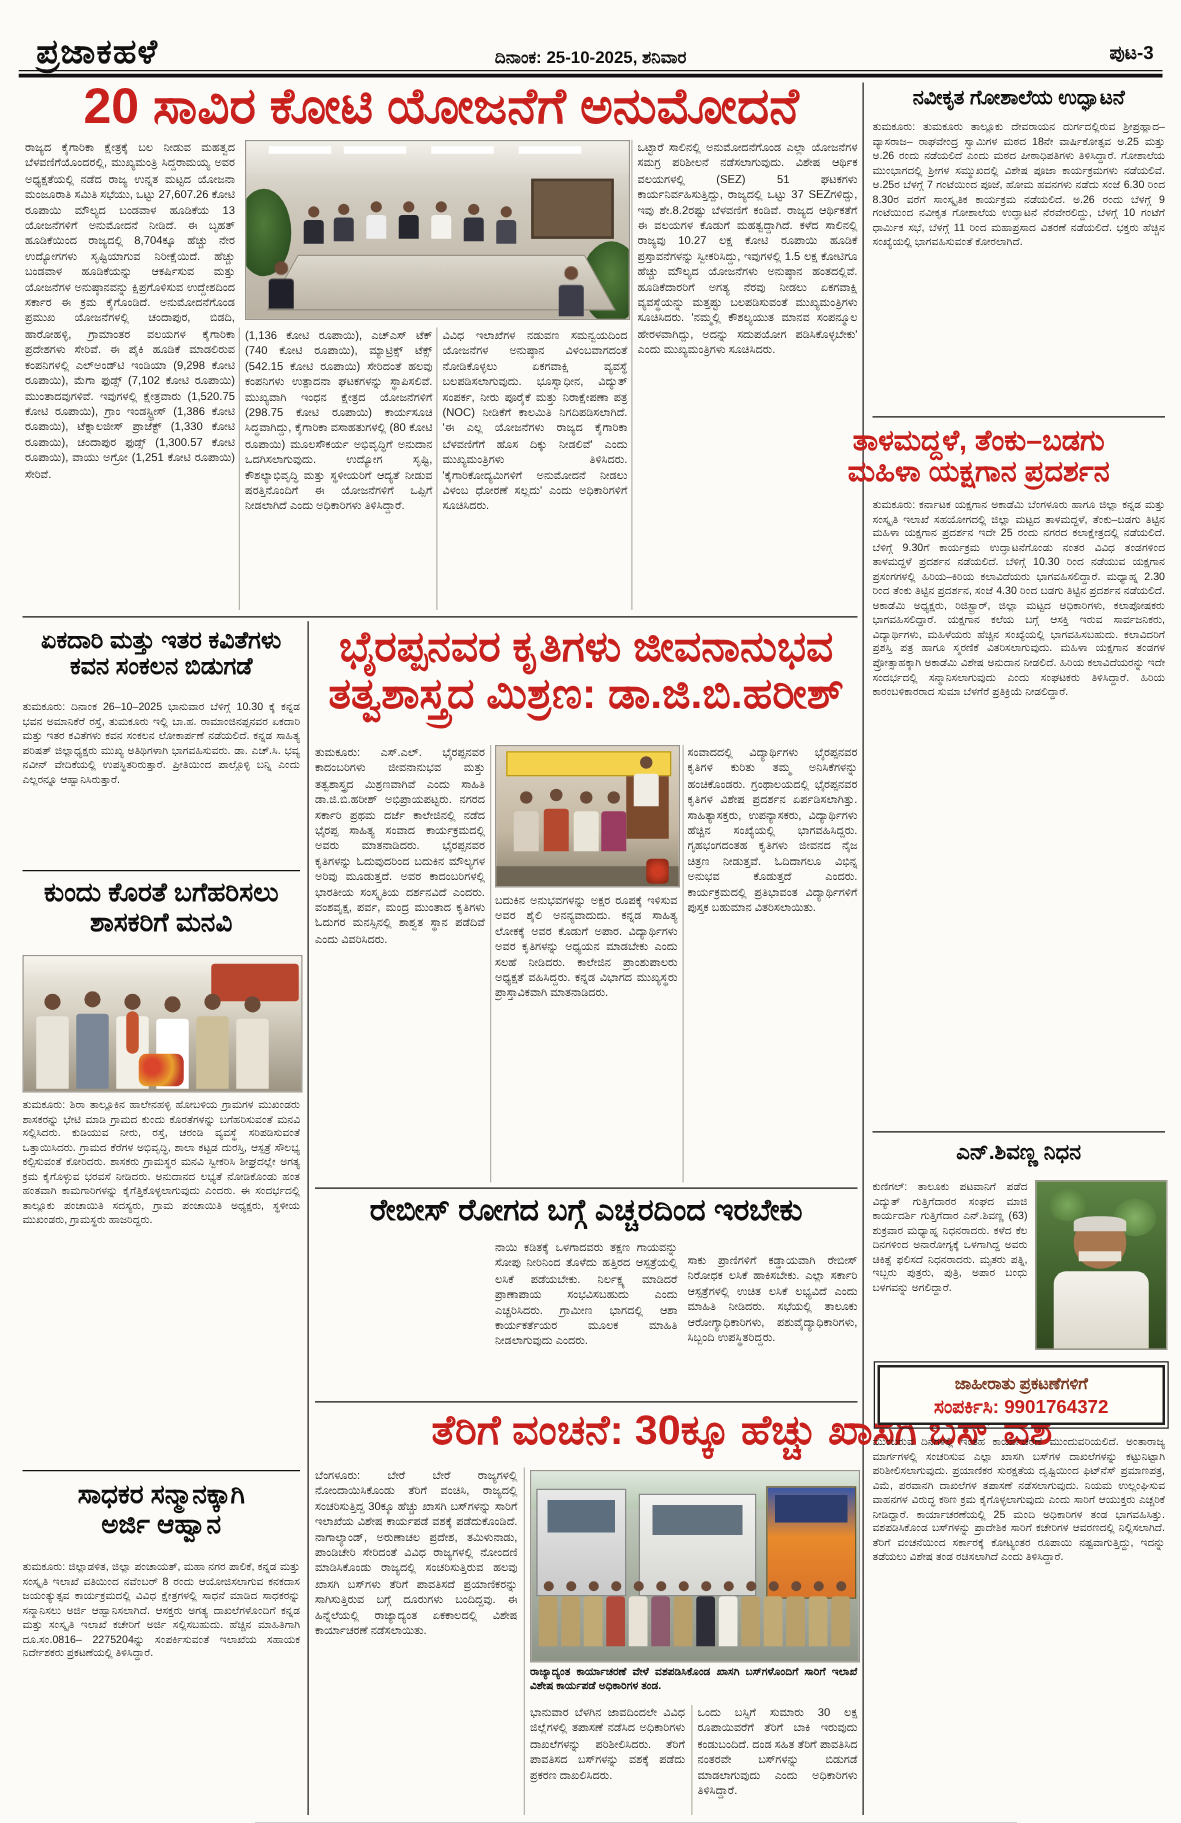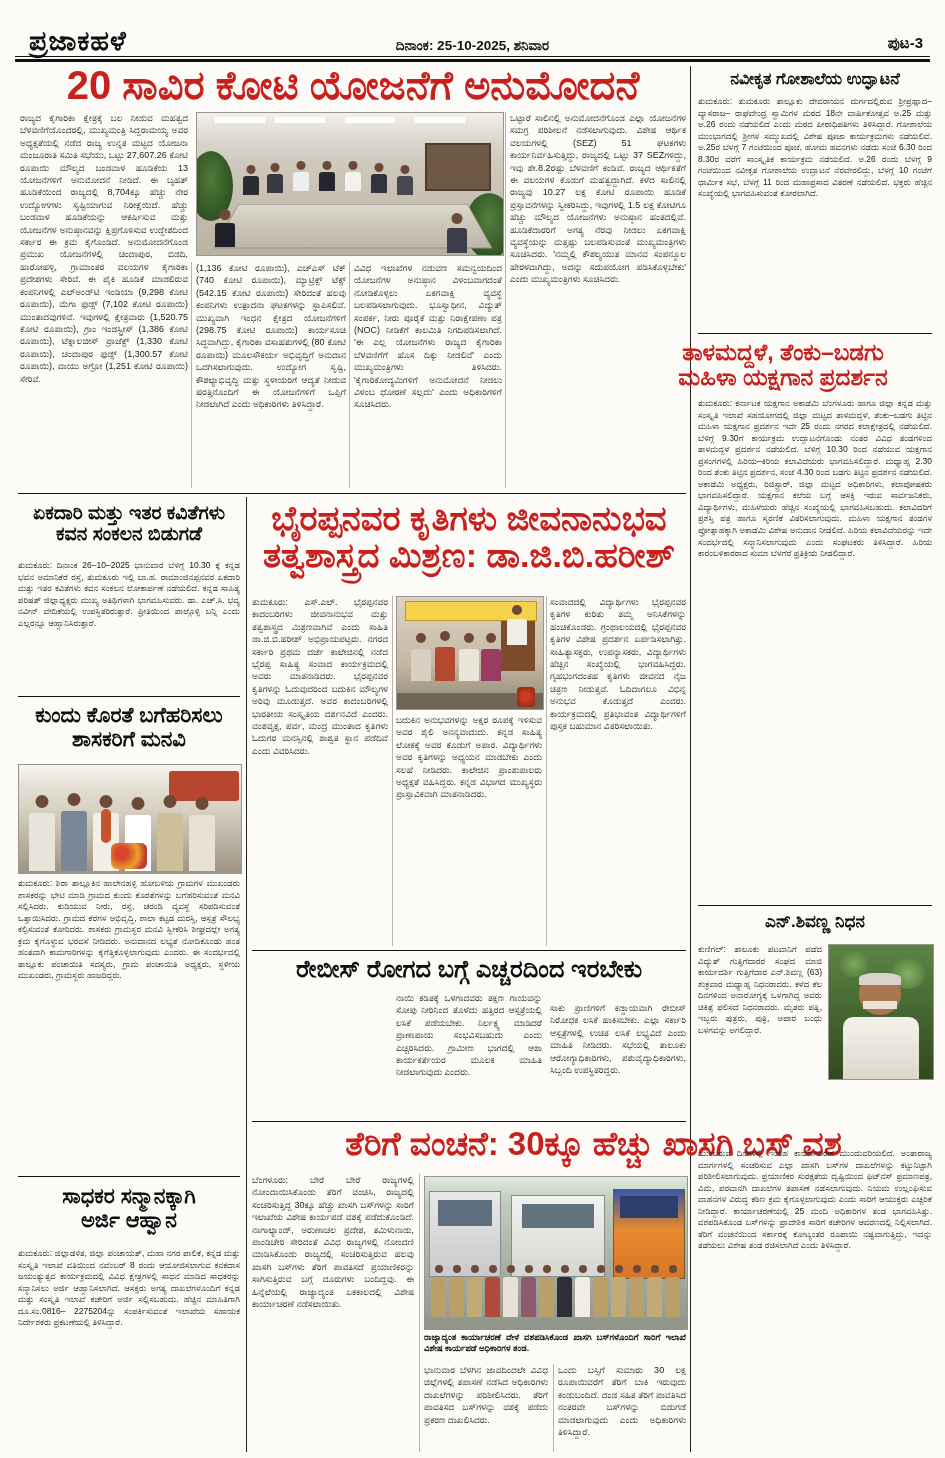--- a/index.html
+++ b/index.html
@@ -284,16 +284,20 @@
   <div class="photo" style="left:828px;top:944px;width:104px;height:134px;background:linear-gradient(180deg,#5d8445 0%,#43632f 55%,#32491f 100%);">
     <div class="ph-el" style="left:10px;top:6px;width:30px;height:26px;background:radial-gradient(circle,#7aa95c,#4b7034);border-radius:50%;"></div>
     <div class="ph-el" style="left:62px;top:14px;width:34px;height:30px;background:radial-gradient(circle,#83b264,#4b7034);border-radius:50%;"></div>
     <div class="ph-el" style="left:30px;top:30px;width:42px;height:40px;background:#a8764f;border-radius:45% 45% 50% 50%;"></div>
     <div class="ph-el" style="left:30px;top:28px;width:42px;height:12px;background:#d8d4cc;border-radius:40% 40% 0 0;"></div>
     <div class="ph-el" style="left:34px;top:56px;width:34px;height:8px;background:#e9e2d6;"></div>
     <div class="ph-el" style="left:14px;top:72px;width:76px;height:62px;background:linear-gradient(180deg,#f4f2ec,#ddd8cc);border-radius:10px 10px 0 0;"></div>
   </div>
   <div class="abs bodytxt-sm" style="left:698px;top:944px;width:124px;height:140px;">ಕುಣಿಗಲ್: ತಾಲೂಕು ಪಟವಾನಿಗೆ ಪಡೆದ ವಿದ್ಯುತ್ ಗುತ್ತಿಗೆದಾರರ ಸಂಘದ ಮಾಜಿ ಕಾರ್ಯದರ್ಶಿ ಗುತ್ತಿಗೆದಾರ ಎನ್.ಶಿವಣ್ಣ (63) ಶುಕ್ರವಾರ ಮಧ್ಯಾಹ್ನ ನಿಧನರಾದರು. ಕಳೆದ ಕೆಲ ದಿನಗಳಿಂದ ಅನಾರೋಗ್ಯಕ್ಕೆ ಒಳಗಾಗಿದ್ದ ಅವರು ಚಿಕಿತ್ಸೆ ಫಲಿಸದೆ ನಿಧನರಾದರು. ಮೃತರು ಪತ್ನಿ, ಇಬ್ಬರು ಪುತ್ರರು, ಪುತ್ರಿ, ಅಪಾರ ಬಂಧು ಬಳಗವನ್ನು ಅಗಲಿದ್ದಾರೆ.</div>
 
+  <div class="adbox" style="left:702px;top:1092px;width:226px;height:44px;">
+    <div class="adline1">ಜಾಹೀರಾತು ಪ್ರಕಟಣೆಗಳಿಗೆ</div>
+    <div class="adline2">ಸಂಪರ್ಕಿಸಿ: 9901764372</div>
+  </div>
 
   <div class="abs bodytxt-sm" style="left:698px;top:1148px;width:234px;height:304px;">ಮುಂಬರುವ ದಿನಗಳಲ್ಲಿ ಇಂತಹ ಕಾರ್ಯಾಚರಣೆ ಮುಂದುವರಿಯಲಿದೆ. ಅಂತಾರಾಜ್ಯ ಮಾರ್ಗಗಳಲ್ಲಿ ಸಂಚರಿಸುವ ಎಲ್ಲಾ ಖಾಸಗಿ ಬಸ್‌ಗಳ ದಾಖಲೆಗಳನ್ನು ಕಟ್ಟುನಿಟ್ಟಾಗಿ ಪರಿಶೀಲಿಸಲಾಗುವುದು. ಪ್ರಯಾಣಿಕರ ಸುರಕ್ಷತೆಯ ದೃಷ್ಟಿಯಿಂದ ಫಿಟ್‌ನೆಸ್ ಪ್ರಮಾಣಪತ್ರ, ವಿಮೆ, ಪರವಾನಗಿ ದಾಖಲೆಗಳ ತಪಾಸಣೆ ನಡೆಸಲಾಗುವುದು. ನಿಯಮ ಉಲ್ಲಂಘಿಸುವ ವಾಹನಗಳ ವಿರುದ್ಧ ಕಠಿಣ ಕ್ರಮ ಕೈಗೊಳ್ಳಲಾಗುವುದು ಎಂದು ಸಾರಿಗೆ ಆಯುಕ್ತರು ಎಚ್ಚರಿಕೆ ನೀಡಿದ್ದಾರೆ. ಕಾರ್ಯಾಚರಣೆಯಲ್ಲಿ 25 ಮಂದಿ ಅಧಿಕಾರಿಗಳ ತಂಡ ಭಾಗವಹಿಸಿತ್ತು. ವಶಪಡಿಸಿಕೊಂಡ ಬಸ್‌ಗಳನ್ನು ಪ್ರಾದೇಶಿಕ ಸಾರಿಗೆ ಕಚೇರಿಗಳ ಆವರಣದಲ್ಲಿ ನಿಲ್ಲಿಸಲಾಗಿದೆ. ತೆರಿಗೆ ವಂಚನೆಯಿಂದ ಸರ್ಕಾರಕ್ಕೆ ಕೋಟ್ಯಂತರ ರೂಪಾಯಿ ನಷ್ಟವಾಗುತ್ತಿದ್ದು, ಇದನ್ನು ತಡೆಯಲು ವಿಶೇಷ ತಂಡ ರಚಿಸಲಾಗಿದೆ ಎಂದು ತಿಳಿಸಿದ್ದಾರೆ.</div>
 
 </div>
 
 </body></html>

